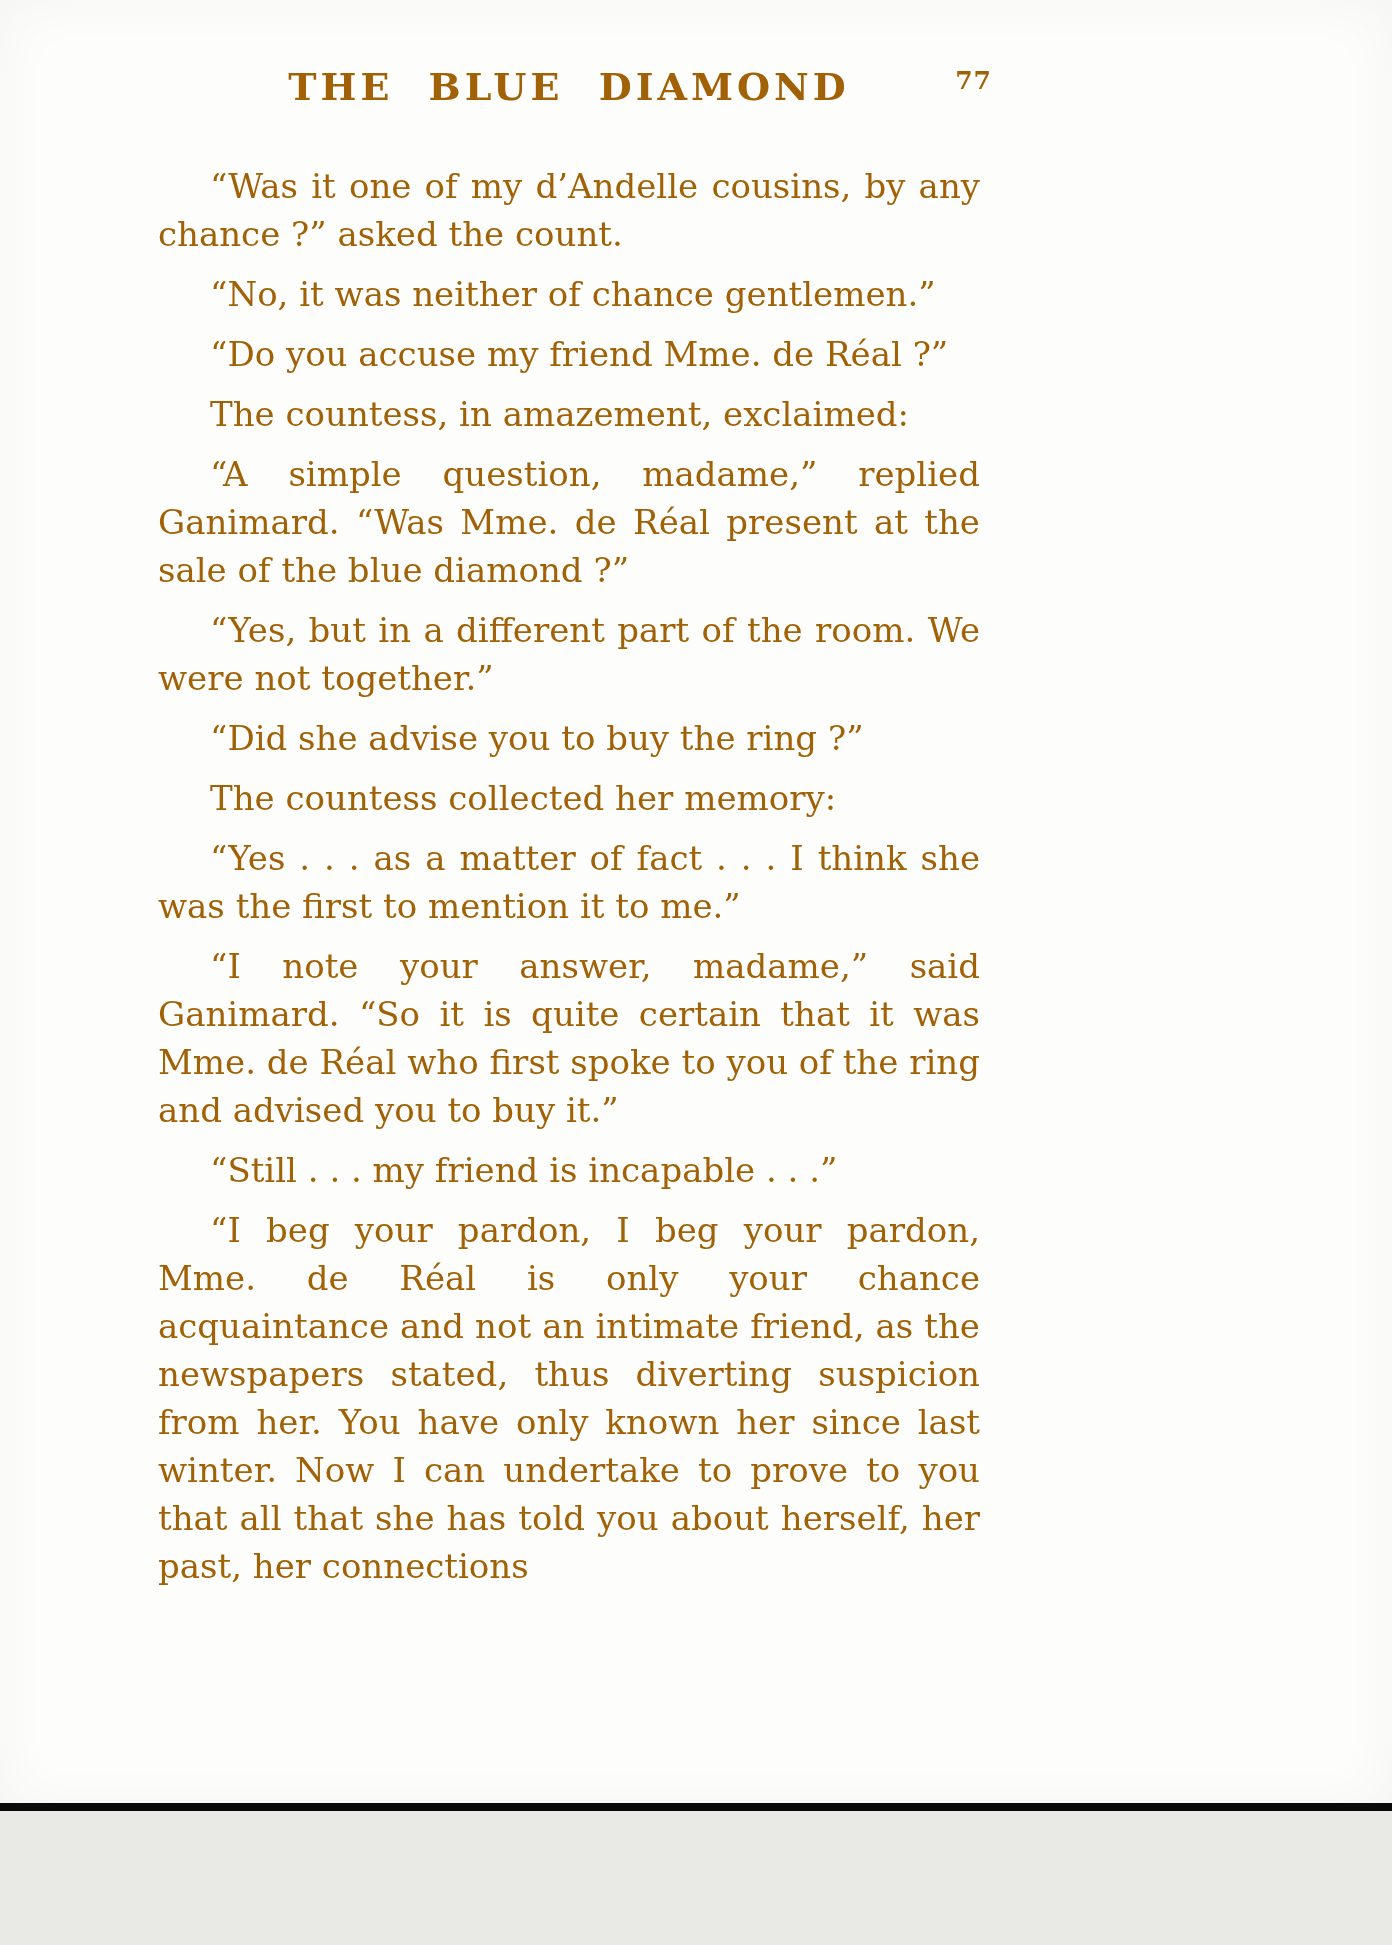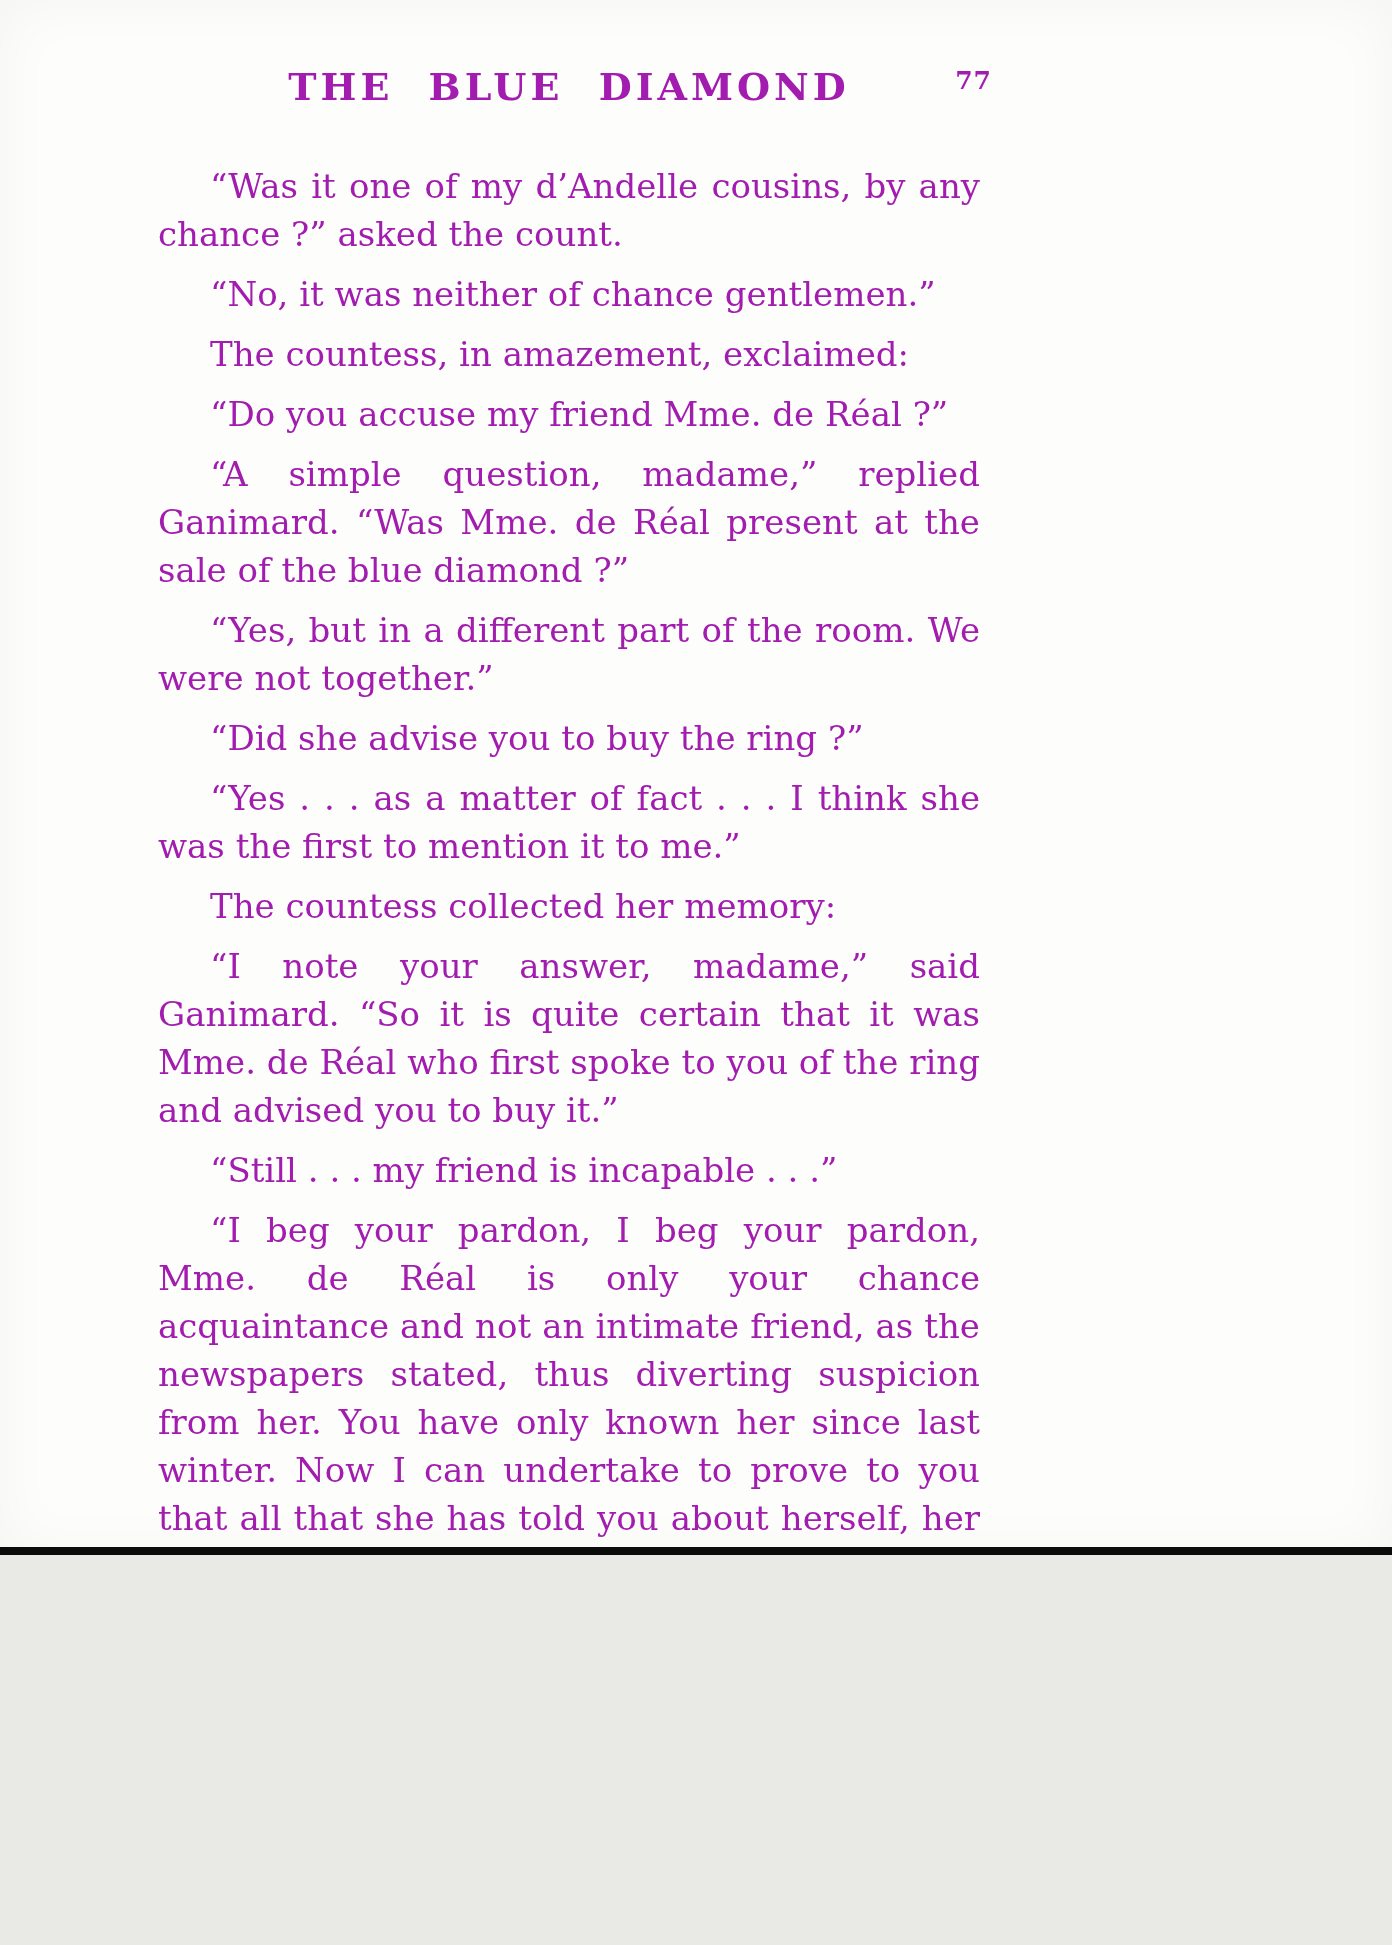--- a/index.html
+++ b/index.html
@@ -8,23 +8,23 @@
   }
   body {
     width: 1392px;
     height: 1945px;
     background: #e9e9e6;
     font-family: "DejaVu Serif", serif;
   }
   .page {
     position: relative;
     width: 1392px;
-    height: 1555px;
+    height: 1811px;
     background: #fdfdfb;
-    color: #a21caf;
+    color: #a16207;
     overflow: hidden;
     box-shadow: inset 0 0 60px rgba(0,0,0,0.04);
   }
   .content {
     position: absolute;
     left: 146px;
     top: 64px;
     width: 846px;
   }
   .running-header {
@@ -74,27 +74,27 @@
   <div class="content">
 
     <div class="running-header">
       <span class="title">THE BLUE DIAMOND</span>
       <span class="pagenum">77</span>
     </div>
 
     <div class="bodytext">
       <p>“Was it one of my d’Andelle cousins, by any chance ?” asked the count.</p>
       <p>“No, it was neither of chance gentlemen.”</p>
+      <p>“Do you accuse my friend Mme. de Réal ?”</p>
       <p>The countess, in amazement, exclaimed:</p>
-      <p>“Do you accuse my friend Mme. de Réal ?”</p>
       <p>“A simple question, madame,” replied Ganimard. “Was Mme. de Réal present at the sale of the blue diamond ?”</p>
       <p>“Yes, but in a different part of the room.  We were not together.”</p>
       <p>“Did she advise you to buy the ring ?”</p>
+      <p>The countess collected her memory:</p>
       <p>“Yes&nbsp;.&nbsp;.&nbsp;. as a matter of fact&nbsp;.&nbsp;.&nbsp;. I think she was the first to mention it to me.”</p>
-      <p>The countess collected her memory:</p>
       <p>“I note your answer, madame,” said Ganimard. “So it is quite certain that it was Mme. de Réal who first spoke to you of the ring and advised you to buy it.”</p>
       <p>“Still&nbsp;.&nbsp;.&nbsp;. my friend is incapable&nbsp;.&nbsp;.&nbsp;.”</p>
       <p>“I beg your pardon, I beg your pardon, Mme. de Réal is only your chance acquaintance and not an intimate friend, as the newspapers stated, thus diverting suspicion from her.  You have only known her since last winter.  Now I can undertake to prove to you that all that she has told you about herself, her past, her connections</p>
     </div>
 
   </div>
 
   <div class="scan-edge-bottom"></div>
 </div>
 

